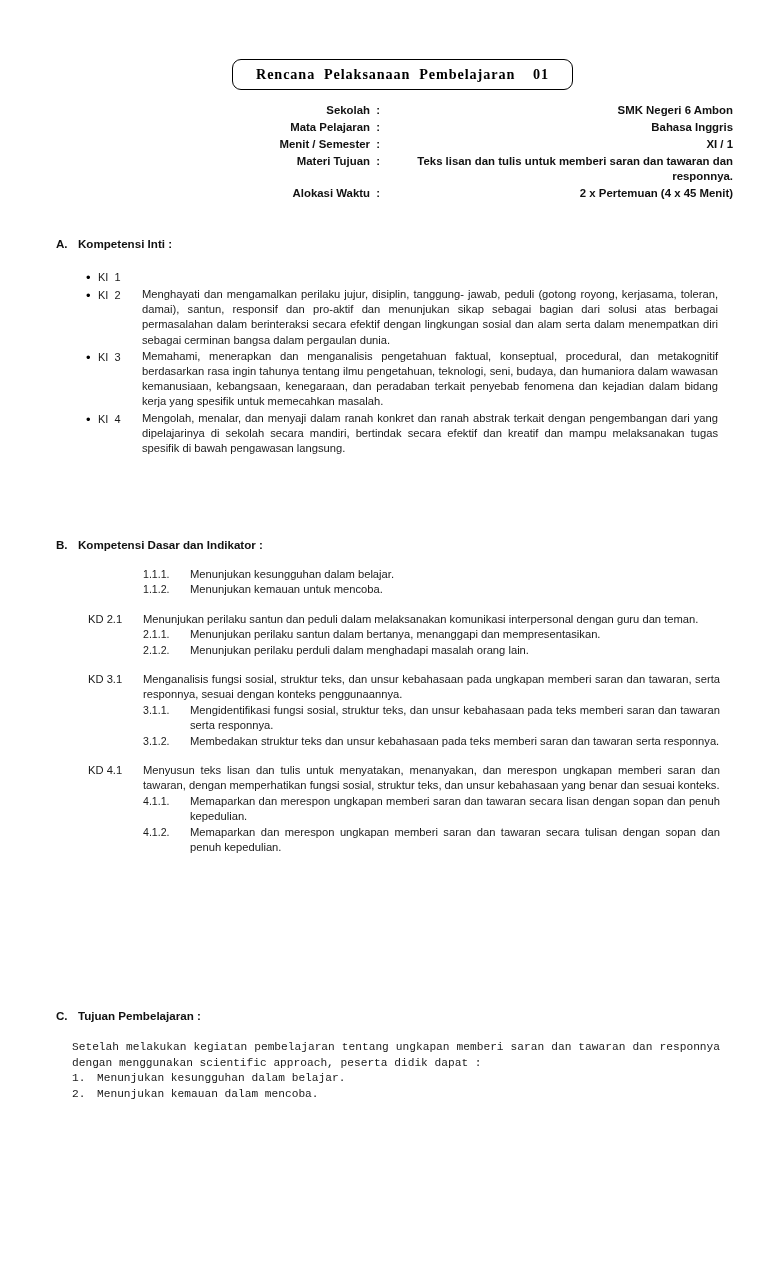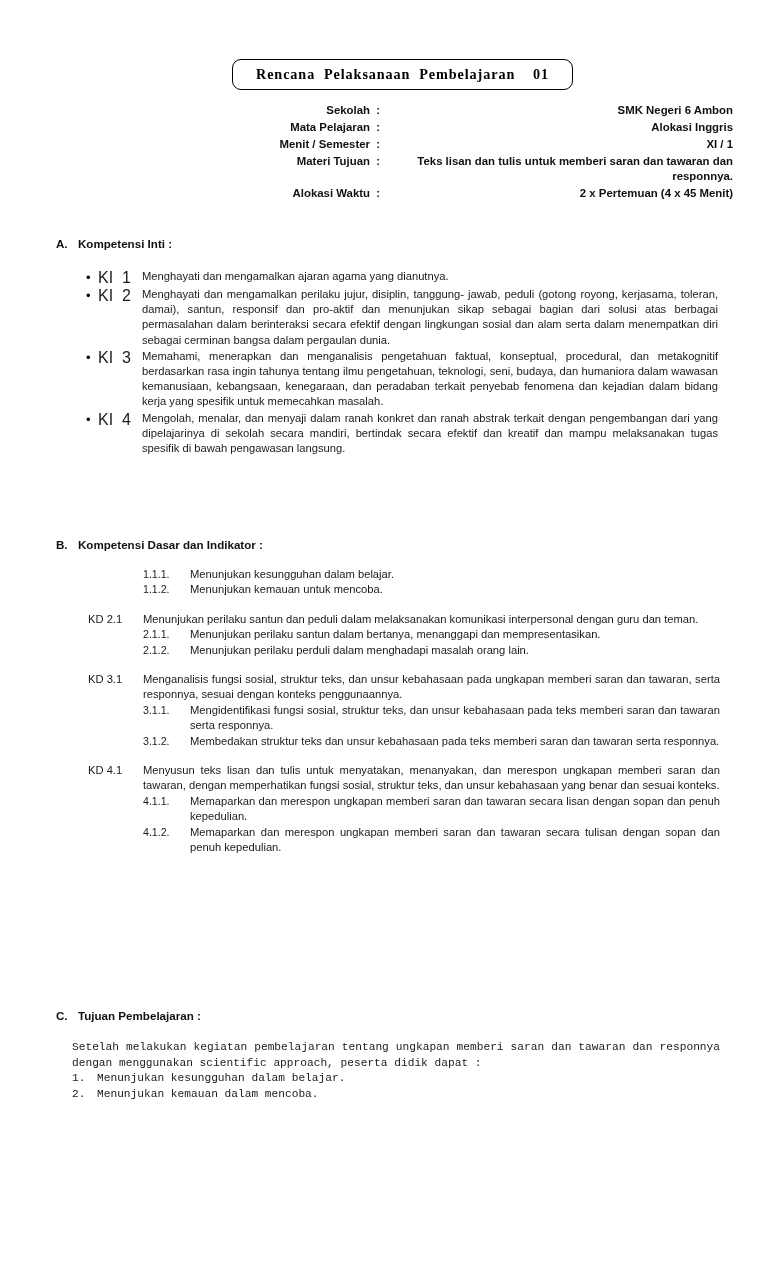--- a/index.html
+++ b/index.html
@@ -120,21 +120,21 @@
     font-size: 13px;
     line-height: 17px;
     color: #000;
     text-align: left;
     padding-left: 6px;
     box-sizing: border-box;
   }
   .ki-code {
     flex: 0 0 44px;
     width: 44px;
-    font-size: 16px;
+    font-size: 11px;
     line-height: 17px;
     color: #1a1a1a;
     white-space: pre;
   }
   .ki-text {
     flex: 1 1 auto;
     font-size: 11.2px;
     line-height: 15.2px;
     color: #1a1a1a;
     text-align: justify;
@@ -233,21 +233,21 @@
 
   <div class="header-block">
     <div class="hrow">
       <span class="hlabel">Sekolah</span>
       <span class="hcolon">:</span>
       <span class="hvalue">SMK Negeri 6 Ambon</span>
     </div>
     <div class="hrow">
       <span class="hlabel">Mata Pelajaran</span>
       <span class="hcolon">:</span>
-      <span class="hvalue">Alokasi Inggris</span>
+      <span class="hvalue">Bahasa Inggris</span>
     </div>
     <div class="hrow">
       <span class="hlabel">Menit / Semester</span>
       <span class="hcolon">:</span>
       <span class="hvalue">XI / 1</span>
     </div>
     <div class="hrow">
       <span class="hlabel">Materi Tujuan</span>
       <span class="hcolon">:</span>
       <span class="hvalue"><span>Teks lisan dan tulis untuk memberi saran dan tawaran dan</span><span class="cont">responnya.</span></span>
@@ -259,21 +259,20 @@
     </div>
   </div>
 
   <div class="sec-letter" style="left:56px; top:237px;">A.</div>
   <div class="section-title" style="left:78px; top:237px;">Kompetensi Inti :</div>
 
   <div class="ki-list">
     <div class="ki-item">
       <span class="ki-bullet">•</span>
       <span class="ki-code">KI  1</span>
-      <span class="ki-text">Menghayati dan mengamalkan  ajaran agama yang dianutnya.</span>
     </div>
     <div class="ki-item">
       <span class="ki-bullet">•</span>
       <span class="ki-code">KI  2</span>
       <span class="ki-text">Menghayati dan mengamalkan perilaku jujur, disiplin, tanggung- jawab, peduli (gotong royong, kerjasama, toleran, damai), santun, responsif dan pro-aktif dan menunjukan sikap sebagai bagian dari solusi atas berbagai permasalahan dalam berinteraksi secara efektif dengan lingkungan sosial dan alam serta dalam menempatkan diri sebagai cerminan bangsa dalam pergaulan dunia.</span>
     </div>
     <div class="ki-item">
       <span class="ki-bullet">•</span>
       <span class="ki-code">KI  3</span>
       <span class="ki-text">Memahami, menerapkan dan menganalisis pengetahuan faktual, konseptual, procedural, dan metakognitif berdasarkan rasa ingin tahunya tentang ilmu pengetahuan, teknologi, seni, budaya, dan humaniora dalam wawasan kemanusiaan, kebangsaan, kenegaraan, dan peradaban terkait penyebab fenomena dan kejadian dalam bidang kerja yang spesifik untuk memecahkan masalah.</span>

